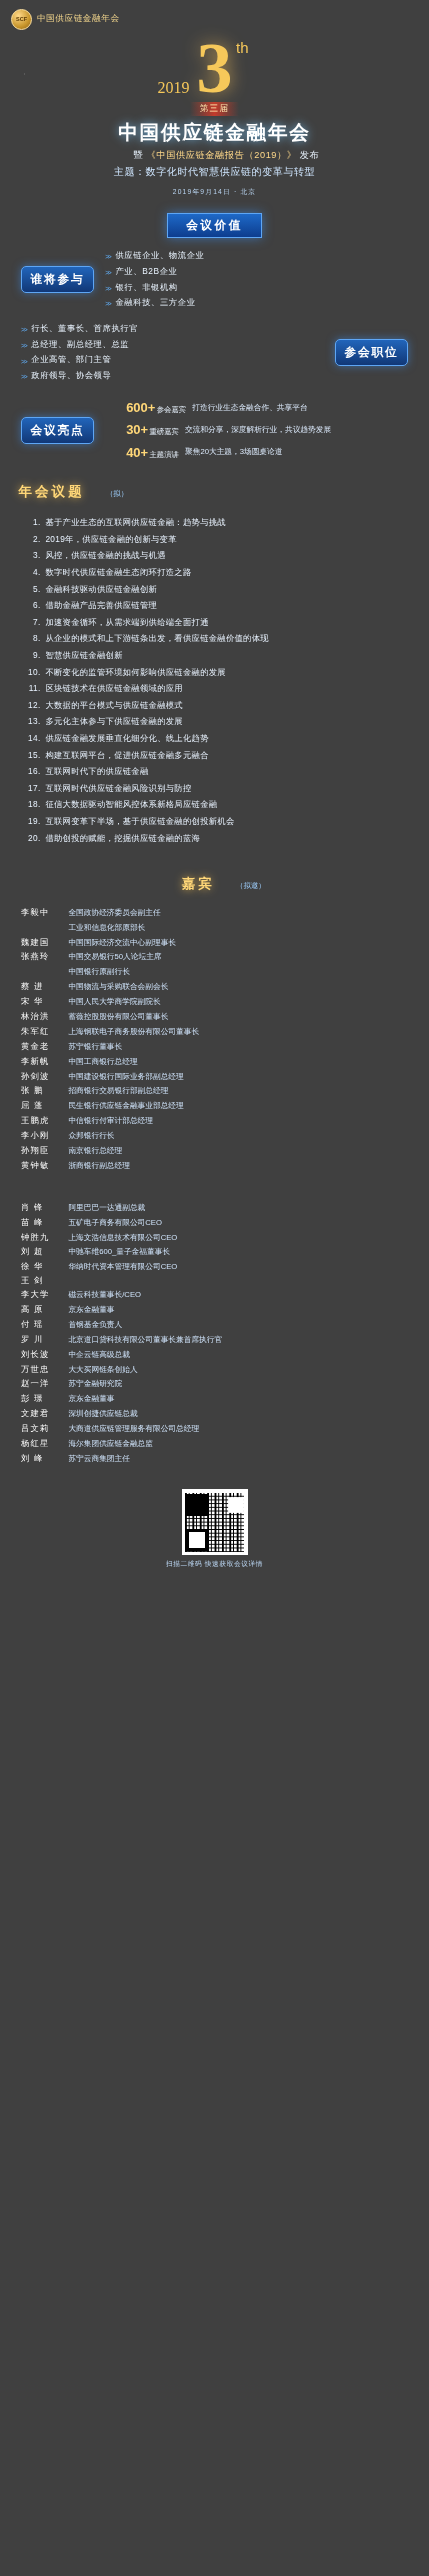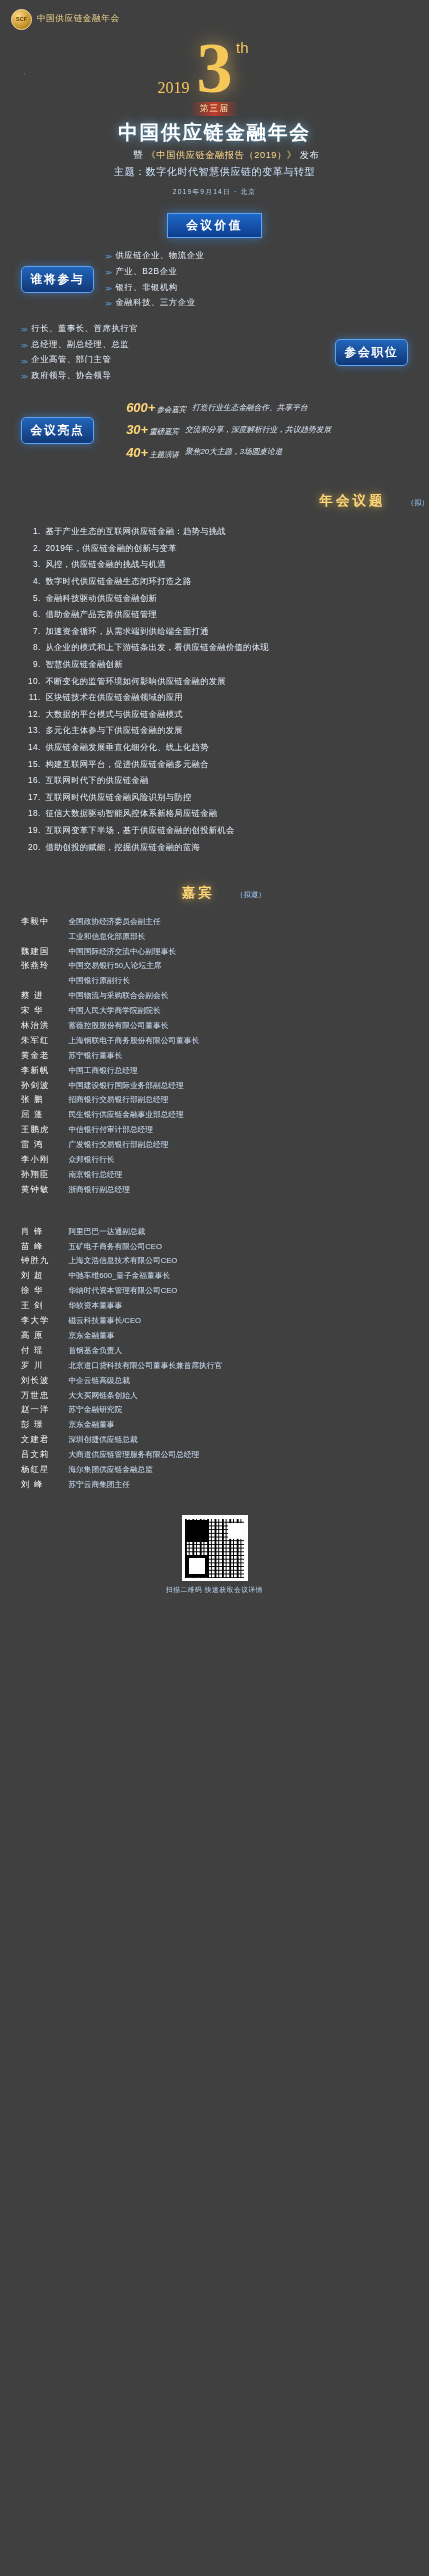--- a/index.html
+++ b/index.html
@@ -206,27 +206,27 @@
     line-height: 1.9;
     letter-spacing: 0.6px;
     display: flex;
     align-items: flex-end;
     gap: 4.9px;
   }
   .chev { color: #63b3ff; font-size: 6.7px; letter-spacing: -1.2px; }
 
   
   .highlights { padding: 0 21px; margin-top: 6.1px; }
-  .hl-item { display: flex; align-items: flex-start; gap: 6.1px; margin-bottom: 7.4px; font-style: italic; }
+  .hl-item { display: flex; align-items: flex-start; gap: 6.1px; margin-bottom: 7.4px; }
   .hl-num { color: #ffd778; font-size: 13px; font-weight: bold; min-width: 34px; }
   .hl-num small { font-size: 7.4px; color: #eaf4ff; font-weight: normal; margin-left: 1.2px;}
   .hl-txt { color: #dbe9fb; font-size: 7.7px; line-height: 1.6; padding-top: 1.8px;}
 
   
-  .agenda-head { text-align: right; margin-top: 21px; padding-left: 8px; }
+  .agenda-head { text-align: left; margin-top: 12px; }
   .agenda-sub { color: #9fd0ff; font-size: 7.4px; }
   .agenda-list { padding: 8.6px 24.5px 0 24.5px; }
   .agenda-list li {
     list-style: none;
     color: #e9f3ff;
     font-size: 8.3px;
     line-height: 2.0;
     letter-spacing: 0.3px;
     display: flex;
     gap: 4.9px;
@@ -532,24 +532,20 @@
         </div>
       <div class="guest-row">
           <div class="guest-name">屈 蓬</div>
           <div class="guest-title">民生银行供应链金融事业部总经理</div>
         </div>
       <div class="guest-row">
           <div class="guest-name">王鹏虎</div>
           <div class="guest-title">中信银行付审计部总经理</div>
         </div>
       <div class="guest-row">
-          <div class="guest-name">雷 鸿</div>
-          <div class="guest-title">广发银行交易银行部副总经理</div>
-        </div>
-      <div class="guest-row">
           <div class="guest-name">李小刚</div>
           <div class="guest-title">众邦银行行长</div>
         </div>
       <div class="guest-row">
           <div class="guest-name">孙翔臣</div>
           <div class="guest-title">南京银行总经理</div>
         </div>
       <div class="guest-row">
           <div class="guest-name">黄钟敏</div>
           <div class="guest-title">浙商银行副总经理</div>
@@ -574,21 +570,20 @@
       <div class="guest-row">
           <div class="guest-name">刘 超</div>
           <div class="guest-title">中驰车维600_量子金福董事长</div>
         </div>
       <div class="guest-row">
           <div class="guest-name">徐 华</div>
           <div class="guest-title">华纳时代资本管理有限公司CEO</div>
         </div>
       <div class="guest-row">
           <div class="guest-name">王 剑</div>
-          <div class="guest-title">华软资本董事事</div>
         </div>
       <div class="guest-row">
           <div class="guest-name">李大学</div>
           <div class="guest-title">磁云科技董事长/CEO</div>
         </div>
       <div class="guest-row">
           <div class="guest-name">高 原</div>
           <div class="guest-title">京东金融董事</div>
         </div>
       <div class="guest-row">

